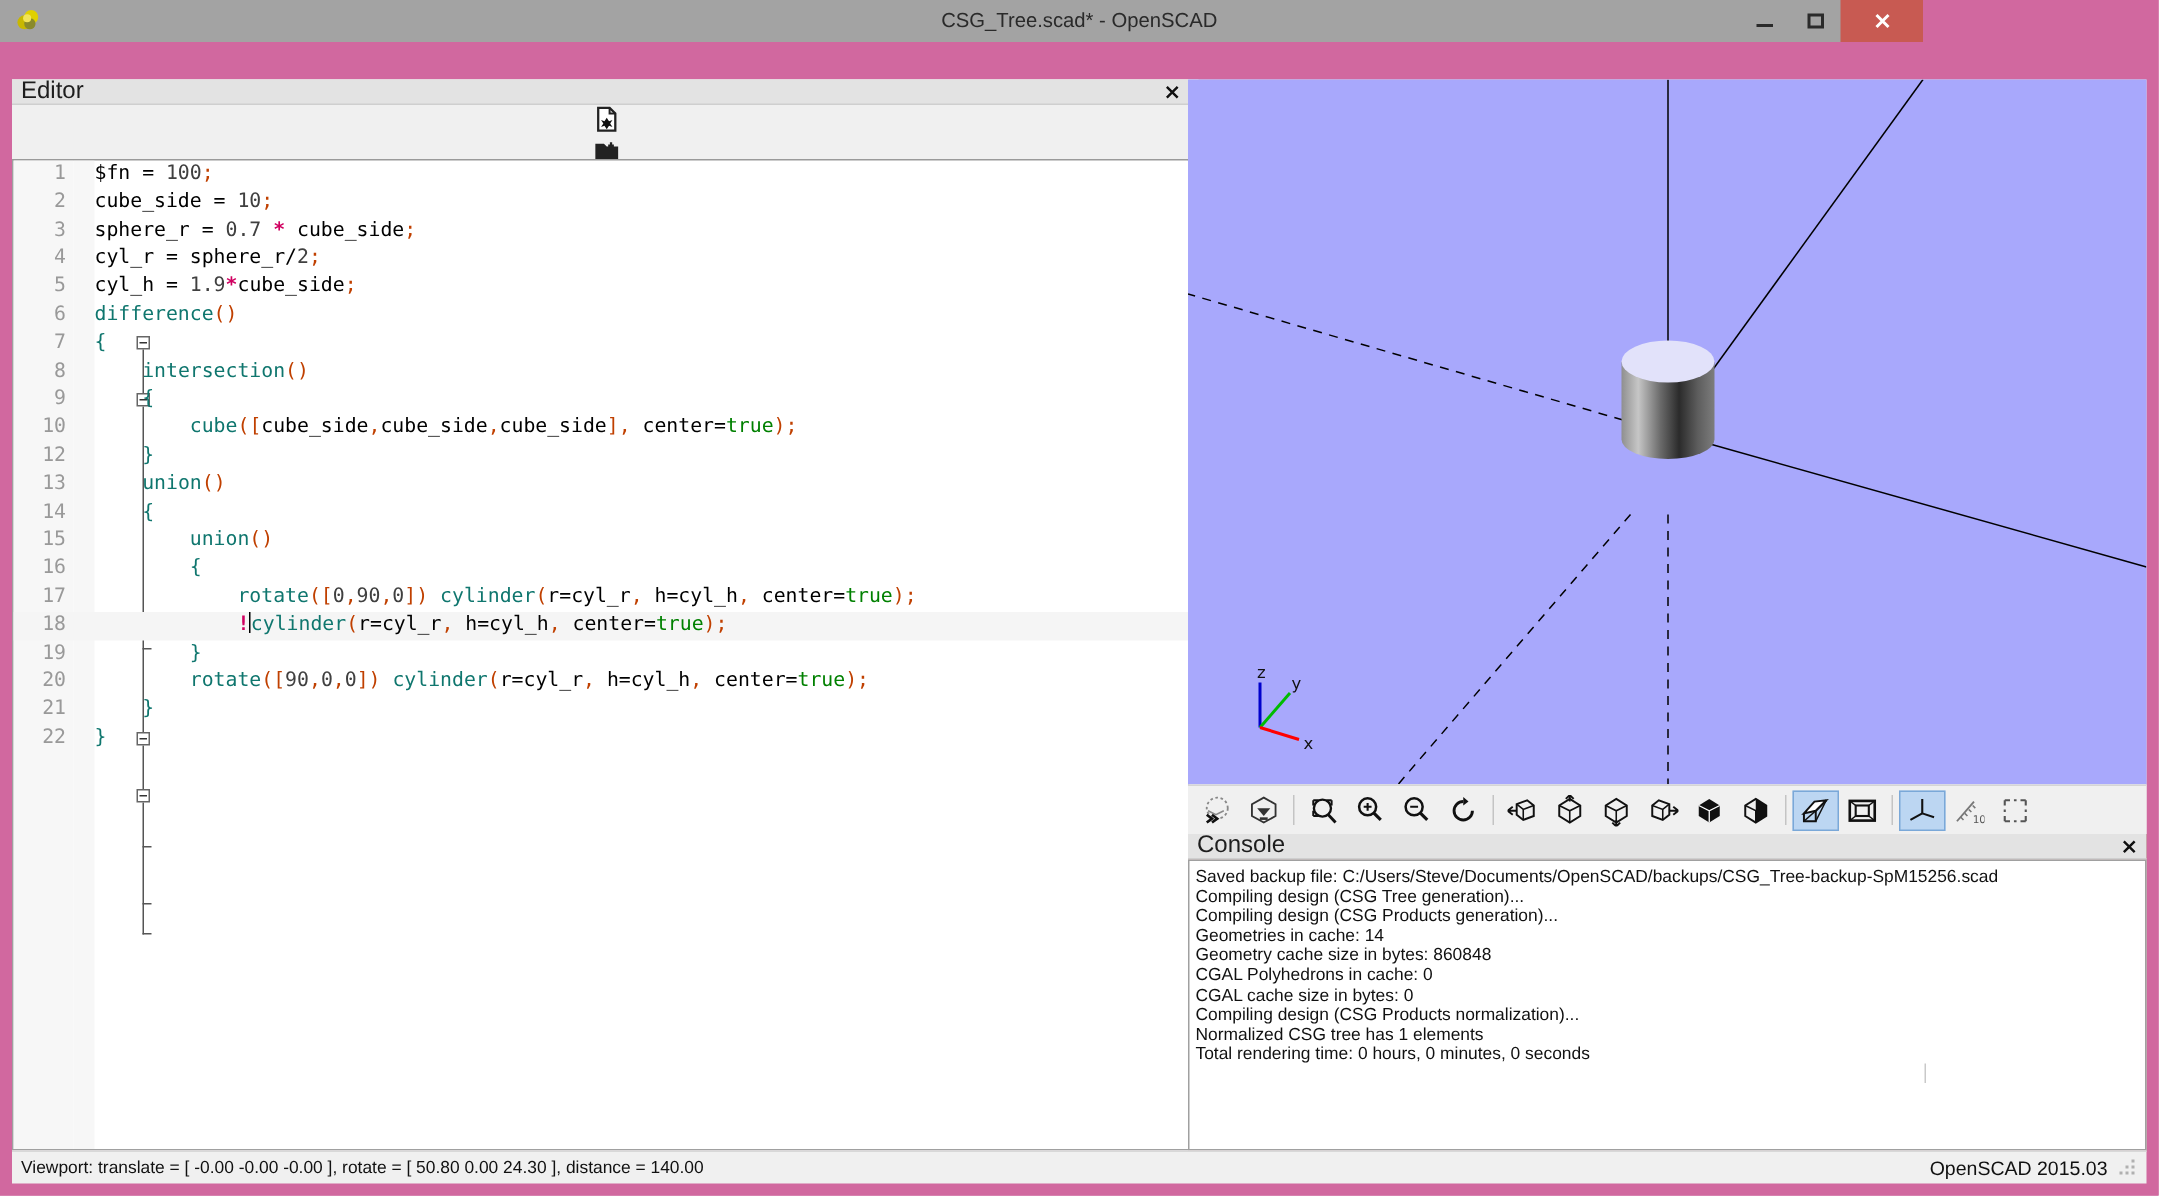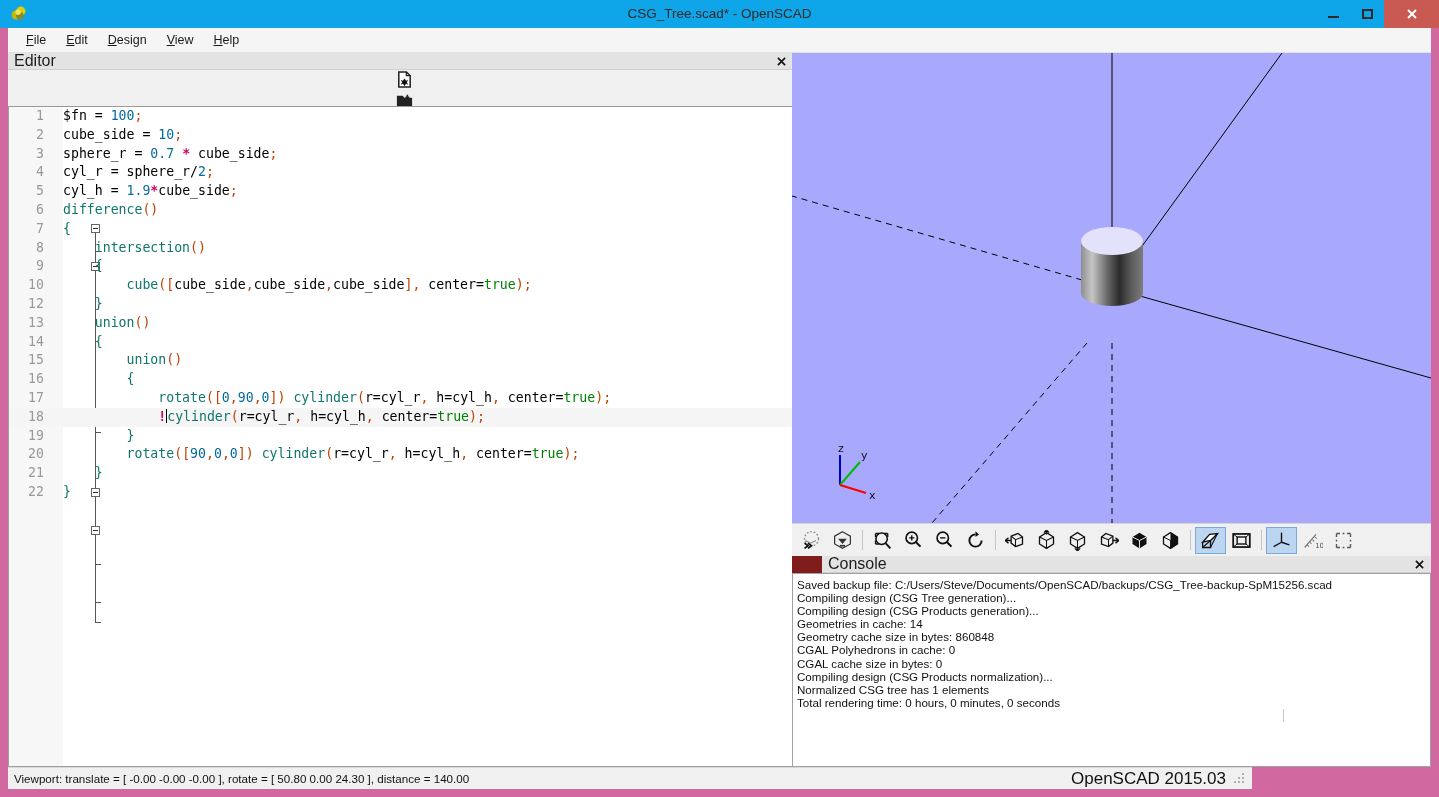--- a/index.html
+++ b/index.html
@@ -10,22 +10,22 @@
     overflow:hidden;
   }
   #app {
     position:relative;
     width:1439px; height:797px;
     background:#d1689f;
   }
 
   
   .titlebar {
-    position:absolute; left:0; top:0; width:1439px; height:28px;
-    background:#0ea5e9;
+    position:absolute; left:0; top:0; width:1282px; height:28px;
+    background:#a3a3a3;
   }
   .tb-logo {
     position:absolute; left:10px; top:5px; width:18px; height:18px;
   }
   .tb-title {
     position:absolute; left:0; top:0; width:1439px; height:28px;
     line-height:28px; text-align:center;
     font-size:13.5px; color:#2a2a2a;
   }
   .tb-buttons { position:absolute; right:0; top:0; height:28px; display:flex; }
@@ -103,21 +103,21 @@
     font-size:13.2px; line-height:18.8px;
   }
   .cline { position:relative; height:18.8px; white-space:pre; }
   .cline.hl { background:#f5f5f5; }
   .cline .ln {
     position:absolute; left:0; width:35px; text-align:right;
     color:#999; font-size:13.2px;
   }
   .cline .ctext { position:absolute; left:54px; color:#000; }
   .kw   { color:#0f766e; }
-  .num  { color:#0369a1; }
+  .num  { color:#404040; }
   .bool { color:#008000; }
   .brk  { color:#c04000; }
   .bang { color:#d00060; font-weight:bold; }
   .caret {
     display:inline-block; width:1px; height:14px; background:#000;
     vertical-align:-2px; margin:0 0px;
   }
   
   .foldbox {
     position:absolute; left:42px; width:9px; height:9px;
@@ -155,44 +155,43 @@
   }
   .vbtn.active {
     background:#bcd6f2; border:1px solid #7aa8d8;
   }
   .vsep { width:1px; height:20px; background:#c4c4c4; margin:0 4px; }
 
   
   .console-dock {
     position:absolute; left:0; top:503px; width:639px; height:211px;
     background:#7f1d1d;
-    padding-left:30px;
   }
   .console-body {
     position:absolute; left:0px; top:17px; width:639px; height:194px;
     background:#fff; border:1px solid #a0a0a0;
     overflow:hidden; padding:4px 4px 0 4px;
   }
   .cons-line {
     font-size:11.6px; line-height:13.1px; color:#111; white-space:pre;
     font-family:"Liberation Sans", sans-serif;
   }
   .cons-caret {
     position:absolute; left:490px; top:135px; width:1px; height:13px; background:#c9c9c9;
   }
 
   
   .statusbar {
-    position:absolute; left:8px; top:767px; width:1244px; height:22px;
+    position:absolute; left:8px; top:767px; width:1423px; height:22px;
     background:#f0f0f0; border-top:1px solid #d8d8d8;
     display:flex; align-items:center; justify-content:space-between;
     padding:0 6px;
   }
   .sb-left  { font-size:11.6px; color:#111; }
-  .sb-right { font-size:17px; color:#111; display:flex; align-items:center; gap:8px; }
+  .sb-right { font-size:13px; color:#111; display:flex; align-items:center; gap:8px; }
   .grip { width:12px; height:12px; position:relative; }
   .grip i { position:absolute; width:2px; height:2px; background:#b0b0b0; }
 </style>
 </head>
 <body>
 
 <div id="app">
 
   <div class="titlebar">
     <svg class="tb-logo" viewBox="0 0 20 20">
@@ -210,27 +209,20 @@
           <i class="gl-max"></i>
         </div>
       <div class="tb-btn close">
         <svg width="12" height="12" viewBox="0 0 12 12">
           <path d="M2 2 L10 10 M10 2 L2 10" stroke="#fff" stroke-width="2"></path>
         </svg>
       </div>
     </div>
   </div>
 
-  <div class="menubar">
-      <div class="menu-item"><u>F</u>ile</div>
-      <div class="menu-item"><u>E</u>dit</div>
-      <div class="menu-item"><u>D</u>esign</div>
-      <div class="menu-item"><u>V</u>iew</div>
-      <div class="menu-item"><u>H</u>elp</div>
-    </div>
 
   <div class="content">
 
     <div class="editor-dock">
 
       <div class="dock-header">
         <span class="dock-title">Editor</span>
         <span class="dock-close">
           <svg width="9" height="9" viewBox="0 0 10 10">
             <path d="M1 1 L9 9 M9 1 L1 9" stroke="#111" stroke-width="1.8"></path>

